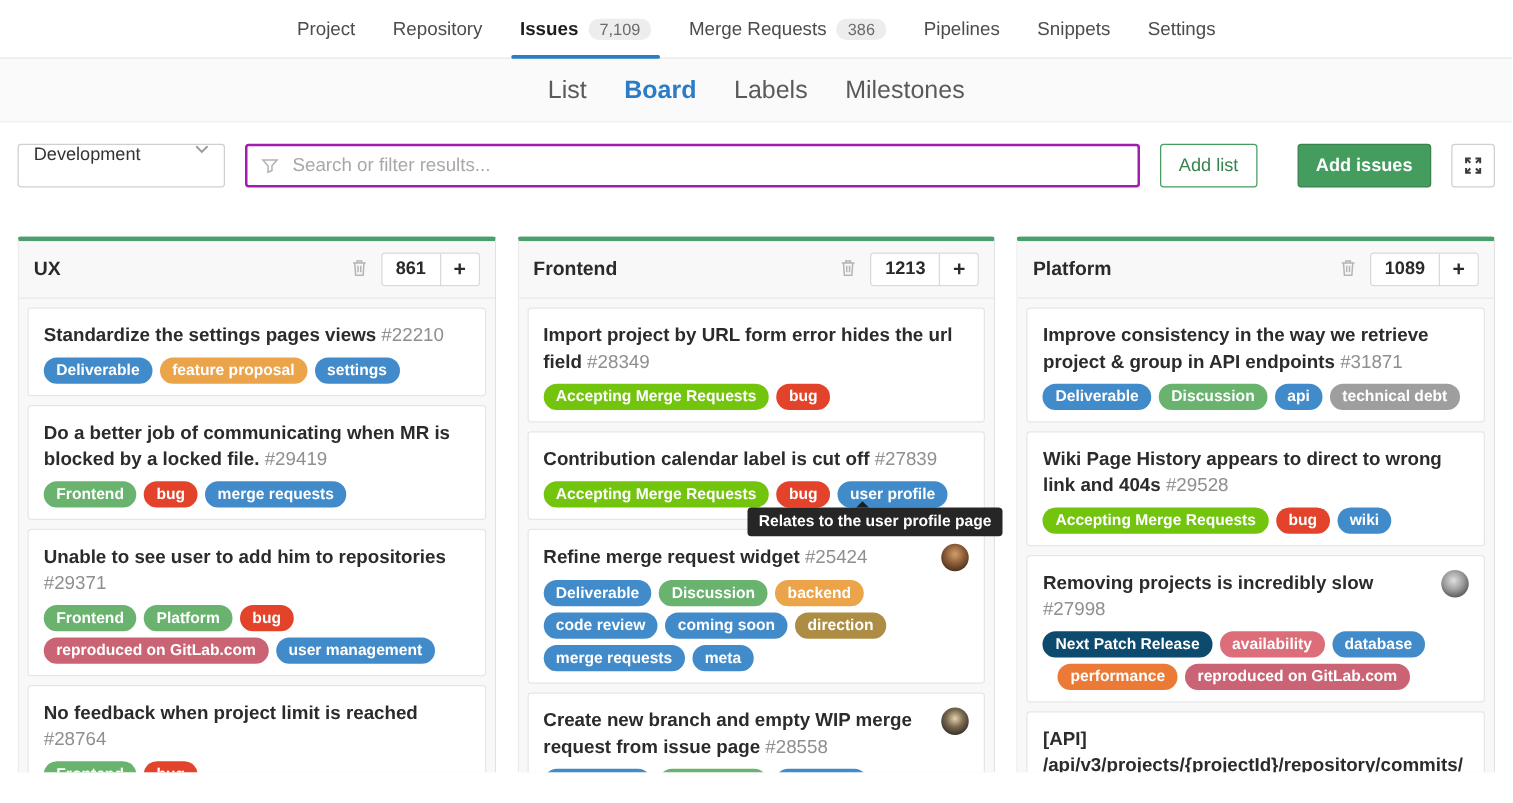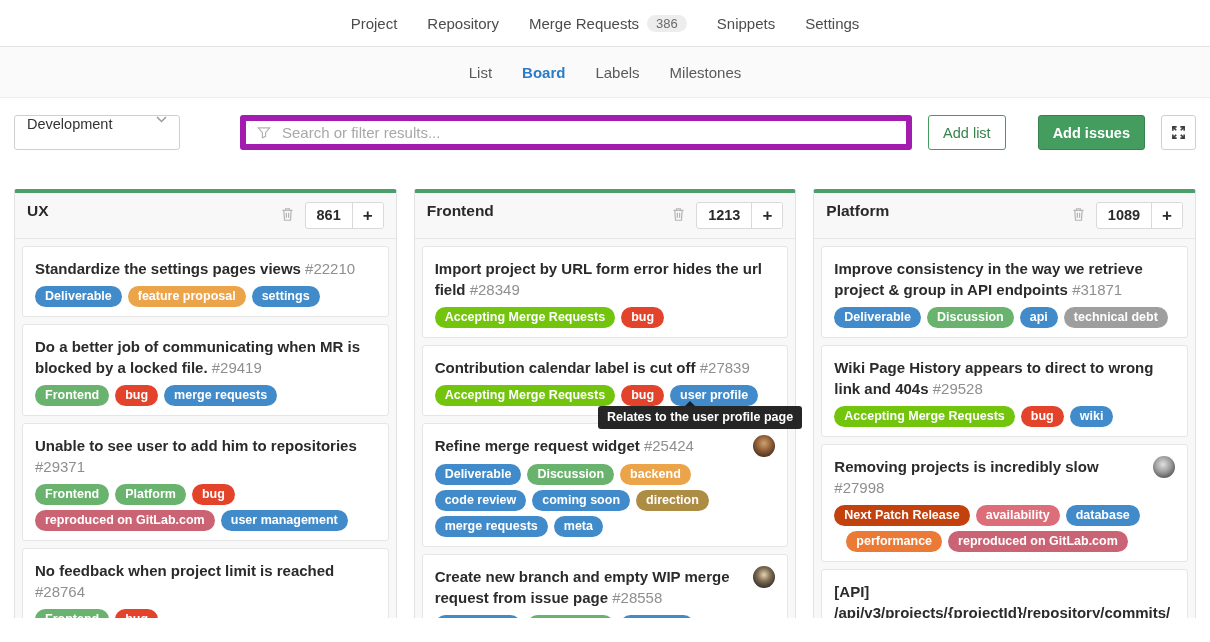--- a/index.html
+++ b/index.html
@@ -13,38 +13,38 @@
   .topnav { height:47px; border-bottom:1px solid #e3e3e3; display:flex; justify-content:center; background:#fff; }
   .topnav-items { display:flex; align-items:stretch; }
   .nav-item { display:flex; align-items:center; gap:8px; padding:0 15px; font-size:15px; color:#4c4c4c; position:relative; cursor:pointer; }
   .nav-item.active { color:#1c1c1c; font-weight:700; }
   .nav-item.active::after { content:""; position:absolute; left:8px; right:8px; bottom:-1px; height:3px; background:var(--accent-blue); border-radius:2px; }
   .badge { background:#ededed; color:#6b6b6b; font-size:13px; font-weight:400; padding:1px 9px; border-radius:10px; }
 
   
   .subnav { height:51px; background:#fafafa; border-bottom:1px solid #ececec; display:flex; justify-content:center; align-items:center; }
   .subnav-items { display:flex; }
-  .subnav-item { padding:0 15px; font-size:15px; color:#5a5a5a; cursor:pointer; }
+  .subnav-item { padding:0 15px; font-size:20px; color:#5a5a5a; cursor:pointer; }
   .subnav-item.active { color:var(--accent-blue); font-weight:700; }
 
   
   .filterbar { display:flex; align-items:center; gap:16px; padding:17px 14px 16px; background:#fff; }
   .select { width:166px; height:35px; border:1px solid #cfcfcf; border-radius:3px; display:flex; justify-content:space-between; padding:0 12px; font-size:14.5px; color:#333; background:#fff; cursor:pointer; flex:none; }
-  .search { flex:1; height:35px; border:6px solid #a21caf; border-radius:3px; display:flex; align-items:center; padding:0 11px; gap:9px; background:#fff;margin-left:44px; }
+  .search { flex:1; height:35px; border:2px solid #a21caf; border-radius:3px; display:flex; align-items:center; padding:0 11px; gap:9px; background:#fff; }
   .search input { border:none; outline:none; flex:1; font-size:15px; font-family:inherit; color:#333; background:transparent; }
   .search input::placeholder { color:#a8a8a8; }
   .btn { height:35px; border-radius:3px; font-size:14.5px; display:flex; align-items:center; padding:0 14px; cursor:pointer; flex:none; }
   .btn-outline { background:#fff; border:1px solid var(--button-green); color:var(--button-green-dark); }
   .btn-green { background:var(--button-green); border:1px solid var(--button-green-dark); color:#fff; font-weight:600;margin-left:16px; }
   .btn-icon { width:35px; justify-content:center; padding:0; border:1px solid #cfcfcf; background:#fff; }
 
   
   .board { display:flex; gap:17px; padding:23px 14px 0; height:452px; align-items:stretch; }
   .column { flex:1; min-width:0; background:#f8f8f8; border:1px solid #e2e2e2; border-bottom:none; border-top:4px solid var(--column-top-green); border-radius:3px 3px 0 0; overflow:hidden; display:flex; flex-direction:column; }
-  .col-header { display:flex; align-items:flex-start; padding:9px 12px; border-bottom:1px solid #e7e7e7; flex:none; }
+  .col-header { display:flex; align-items:center; padding:9px 12px; border-bottom:1px solid #e7e7e7; flex:none; }
   .col-title { font-size:15.5px; font-weight:600; color:#2a2a2a; flex:1; }
   .col-actions { display:flex; align-items:center; gap:11px; }
   .trash-btn { display:flex; align-items:center; cursor:pointer; background:none; border:none; padding:0; }
   .count-pill { display:flex; align-items:stretch; background:#fff; border:1px solid #d9d9d9; border-radius:3px; overflow:hidden; }
   .count { padding:4px 11px; font-size:14.5px; font-weight:600; color:#2a2a2a; }
   .add-card-btn { padding:4px 10px; border-left:1px solid #d9d9d9; font-size:17px; font-weight:700; color:#2a2a2a; cursor:pointer; line-height:1; display:flex; align-items:center; background:#fff; border-top:none; border-right:none; border-bottom:none; font-family:inherit; }
   .cards { padding:7px; display:flex; flex-direction:column; gap:7px; overflow:hidden; }
   .card { background:#fff; border:1px solid #e6e6e6; border-radius:3px; padding:11px 12px 9px; cursor:pointer; flex:none; }
   .card-top { display:flex; align-items:flex-start; }
   .card-title { flex:1; min-width:0; font-size:15px; line-height:21px; font-weight:600; color:#2b2b2b; overflow-wrap:break-word; word-break:break-word; }
@@ -64,23 +64,30 @@
 <body>
 
 <nav class="topnav">
   <div class="topnav-items">
       <div class="nav-item">
         <span>Project</span>
       </div>
       <div class="nav-item">
         <span>Repository</span>
       </div>
+      <div class="nav-item active">
+        <span>Issues</span>
+        <span class="badge">7,109</span>
+      </div>
       <div class="nav-item">
         <span>Merge Requests</span>
         <span class="badge">386</span>
+      </div>
+      <div class="nav-item">
+        <span>Pipelines</span>
       </div>
       <div class="nav-item">
         <span>Snippets</span>
       </div>
       <div class="nav-item">
         <span>Settings</span>
       </div>
     </div>
 </nav>
 
@@ -297,21 +304,21 @@
             <span class="chip" style="background: rgb(226, 67, 42);">bug</span>
             <span class="chip" style="background: rgb(66, 139, 202);">wiki</span>
           </div>
         </div>
         <div class="card">
           <div class="card-top">
             <div class="card-title"><span>Removing projects is incredibly slow</span> <span class="issue-id">#27998</span></div>
             <div class="avatar av-gray"></div>
           </div>
           <div class="labels">
-            <span class="chip" style="background: #c2410c;">Next Patch Release</span>
+            <span class="chip" style="background: #0c4a6e;">Next Patch Release</span>
             <span class="chip" style="background: rgb(221, 109, 120);">availability</span>
             <span class="chip" style="background: rgb(66, 139, 202);">database</span>
             <span class="chip" style="background: rgb(236, 122, 55); margin-left: 12px;">performance</span>
             <span class="chip" style="background: rgb(202, 100, 116);">reproduced on GitLab.com</span>
           </div>
         </div>
         <div class="card">
           <div class="card-top">
             <div class="card-title"><span>[API] /api/v3/projects/{projectId}/repository/commits/ problem encoding non-ascii characters</span> </div>
           </div>

